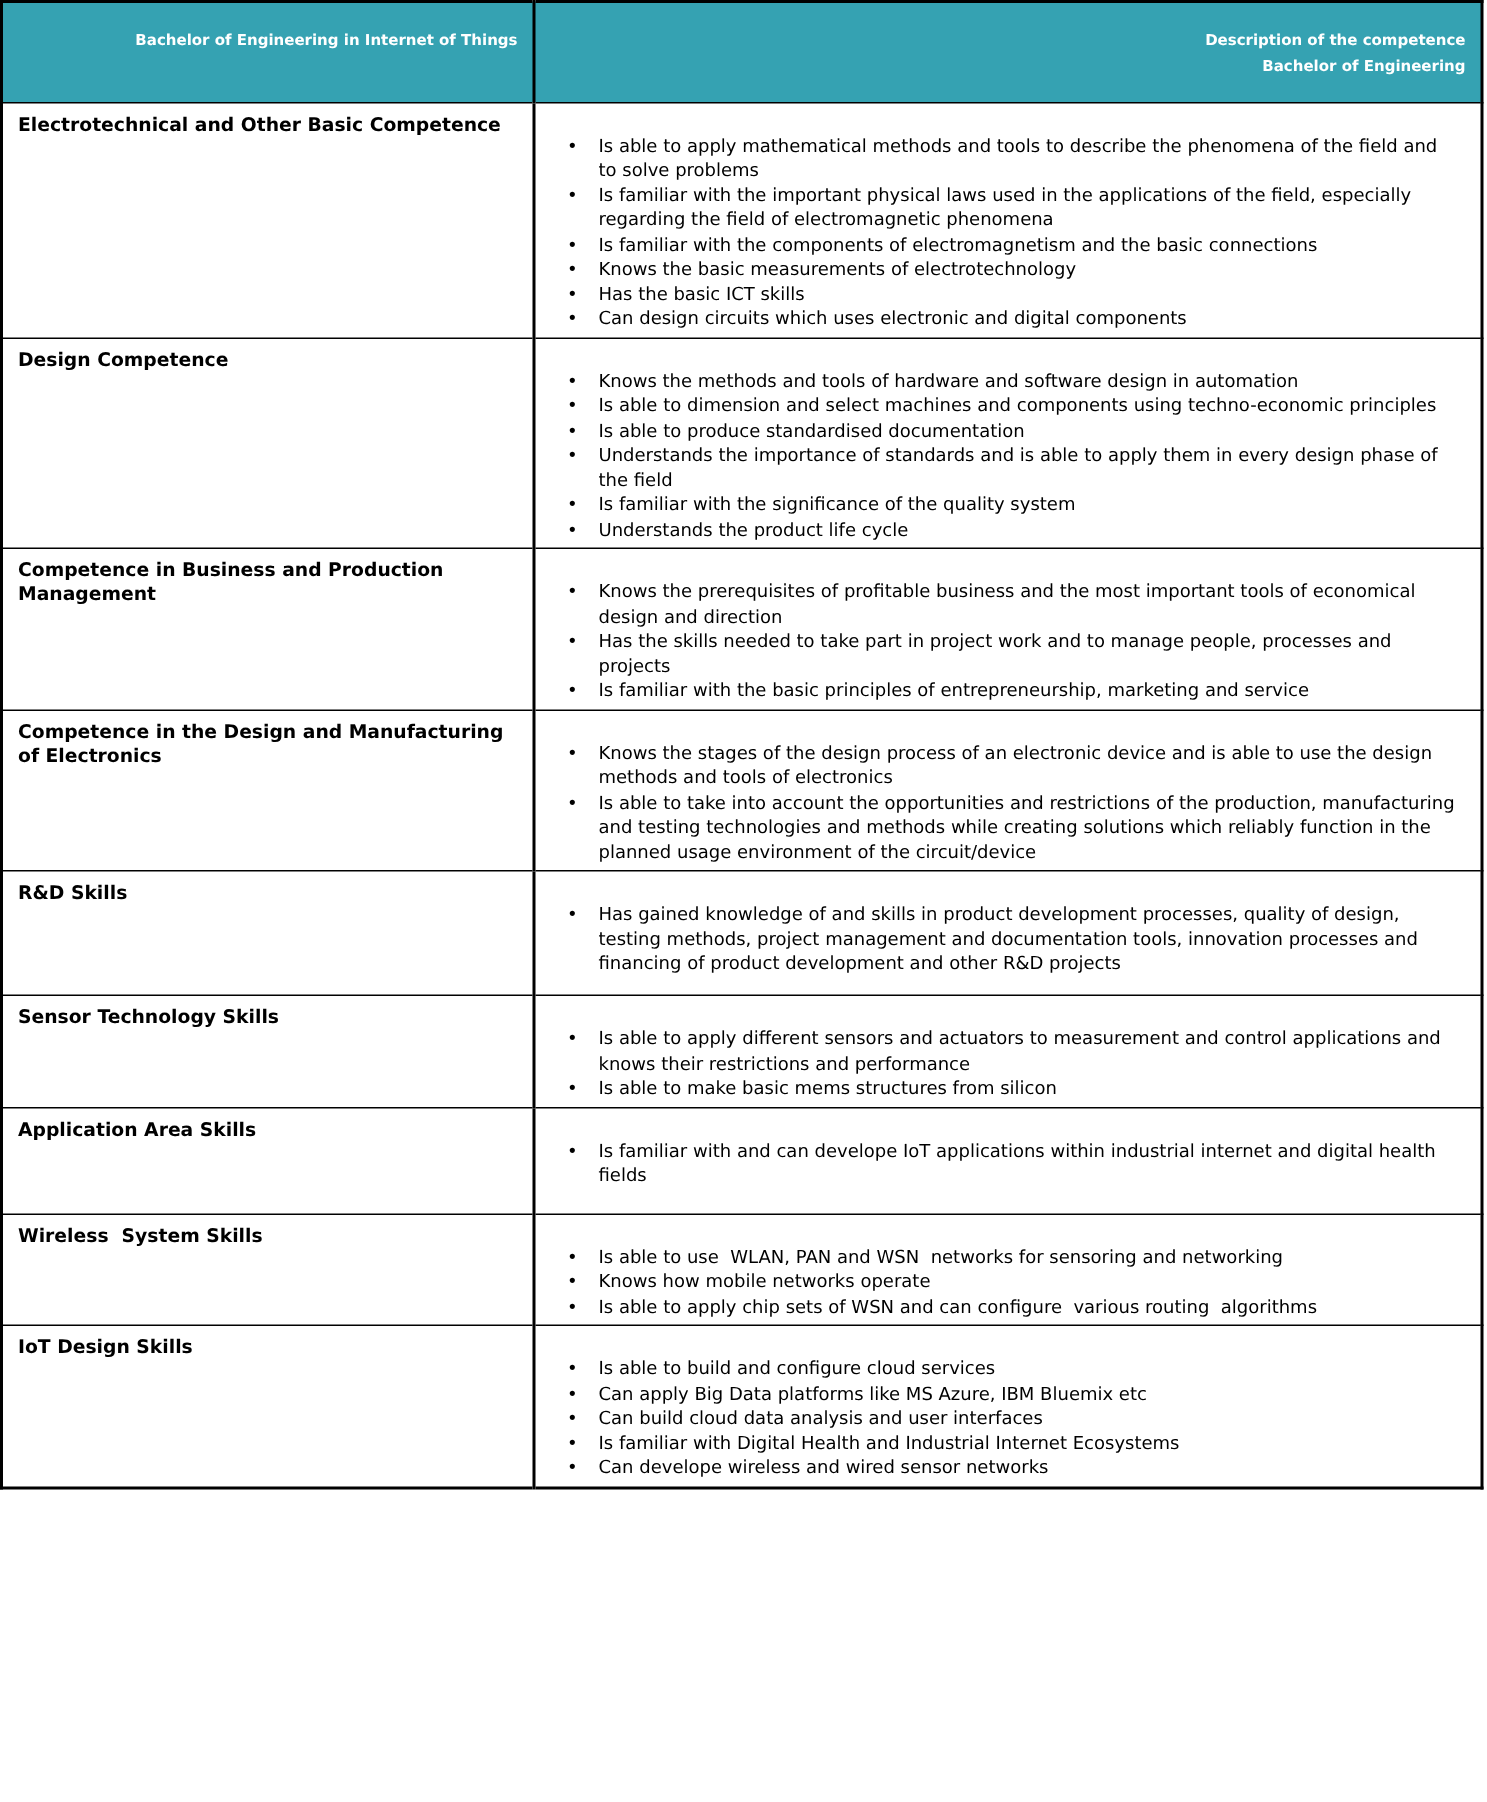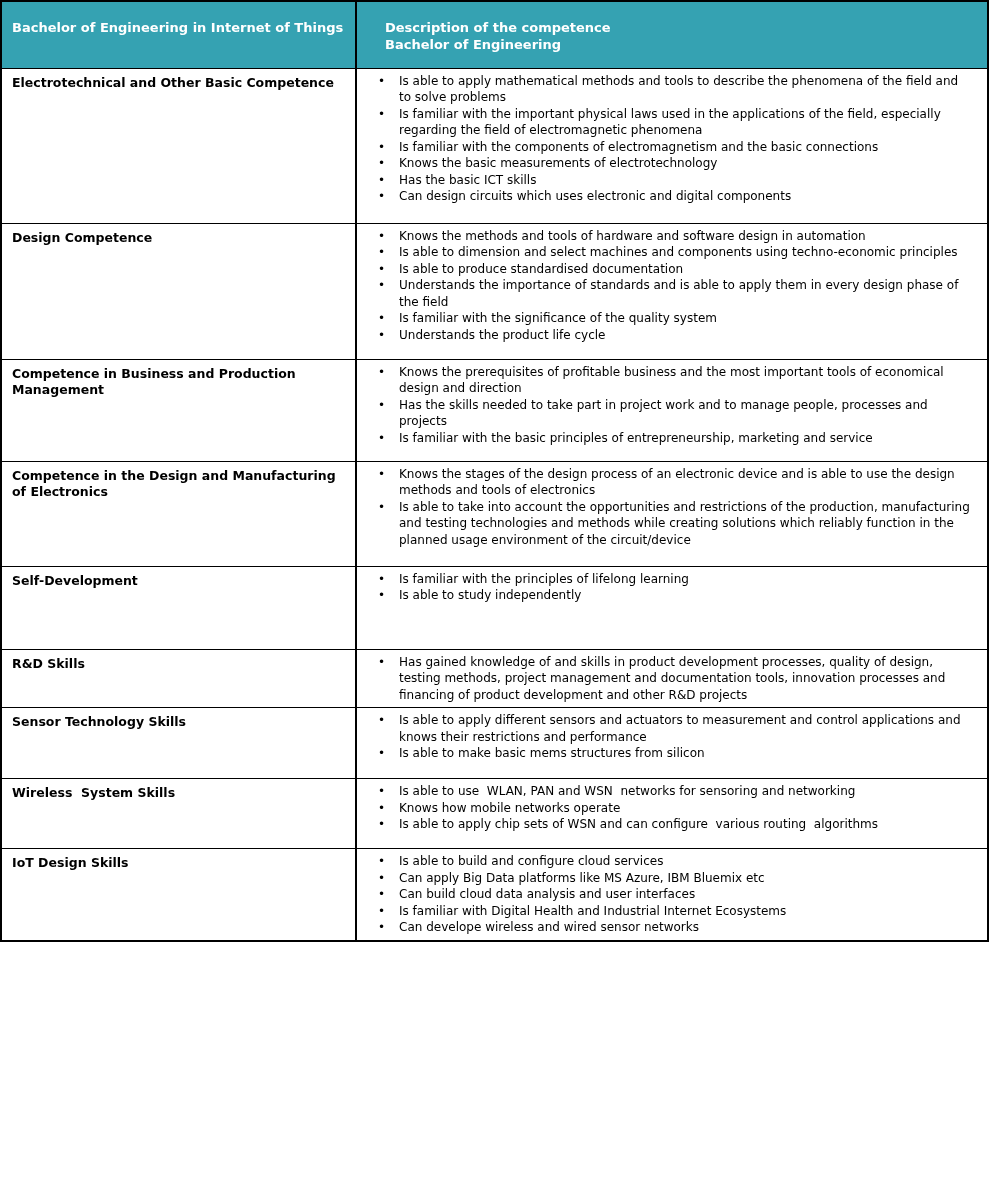--- a/index.html
+++ b/index.html
@@ -41,40 +41,40 @@
   table.competence th:first-child,
   table.competence td:first-child{
     border-right:2px solid var(--border);
   }
   col.c1{width:355px;}
   col.c2{width:632px;}
   thead th{
     background:var(--header-bg);
     color:var(--header-text);
     font-weight:bold;
-    font-size:13px;
-    text-align:left;
+    font-size:10px;
+    text-align:right;
     height:67px;
     padding:17px 10px 6px 10px;
     border-bottom:2px solid var(--border);
     line-height:17px;
   }
   thead th.h2{
     padding-left:28px;
   }
   td.title-cell{
     font-weight:bold;
     font-size:12.5px;
     padding:6px 10px 4px 10px;
     line-height:16px;
     white-space:pre-wrap;
   }
   td.desc-cell{
     font-size:12px;
-    padding:4px 14px 4px 12px;
+    padding:20px 14px 4px 12px;
     line-height:16.5px;
   }
   td.desc-cell ul{
     margin:0;
     padding:0;
     list-style:none;
   }
   td.desc-cell li{
     position:relative;
     padding-left:30px;
@@ -164,29 +164,20 @@
     <td class="title-cell">Competence in the Design and Manufacturing of Electronics</td>
     <td class="desc-cell">
       <ul>
               <li>Knows the stages of the design process of an electronic device and is able to use the design methods and tools of electronics</li>
               <li>Is able to take into account the opportunities and restrictions of the production, manufacturing and testing technologies and methods while creating solutions which reliably function in the planned usage environment of the circuit/device</li>
             </ul>
     </td>
   </tr>
 
 
-  <tr>
-    <td class="title-cell">Self-Development</td>
-    <td class="desc-cell">
-      <ul>
-              <li>Is familiar with the principles of lifelong learning</li>
-              <li>Is able to study independently</li>
-            </ul>
-    </td>
-  </tr>
 
 
   <tr>
     <td class="title-cell">R&amp;D Skills</td>
     <td class="desc-cell">
       <ul>
               <li>Has gained knowledge of and skills in product development processes, quality of design, testing methods, project management and documentation tools, innovation processes and financing of product development and other R&amp;D projects</li>
             </ul>
     </td>
   </tr>
@@ -195,20 +186,28 @@
     <td class="title-cell">Sensor Technology Skills</td>
     <td class="desc-cell">
       <ul>
               <li>Is able to apply different sensors and actuators to measurement and control applications and knows their restrictions and performance</li>
               <li>Is able to make basic mems structures from silicon</li>
             </ul>
     </td>
   </tr>
 
 
+  <tr>
+    <td class="title-cell">Application Area Skills</td>
+    <td class="desc-cell">
+      <ul>
+              <li>Is familiar with and can develope IoT applications within industrial internet and digital health fields</li>
+            </ul>
+    </td>
+  </tr>
 
 
   <tr>
     <td class="title-cell">Wireless  System Skills</td>
     <td class="desc-cell">
       <ul>
               <li>Is able to use  WLAN, PAN and WSN  networks for sensoring and networking</li>
               <li>Knows how mobile networks operate</li>
               <li>Is able to apply chip sets of WSN and can configure  various routing  algorithms</li>
             </ul>

